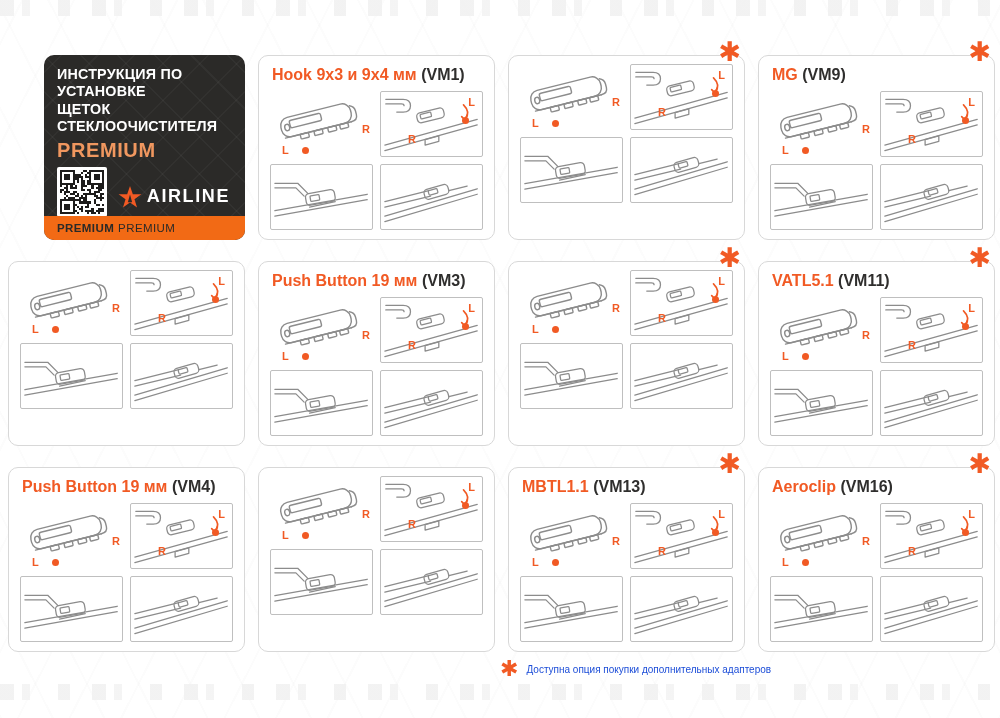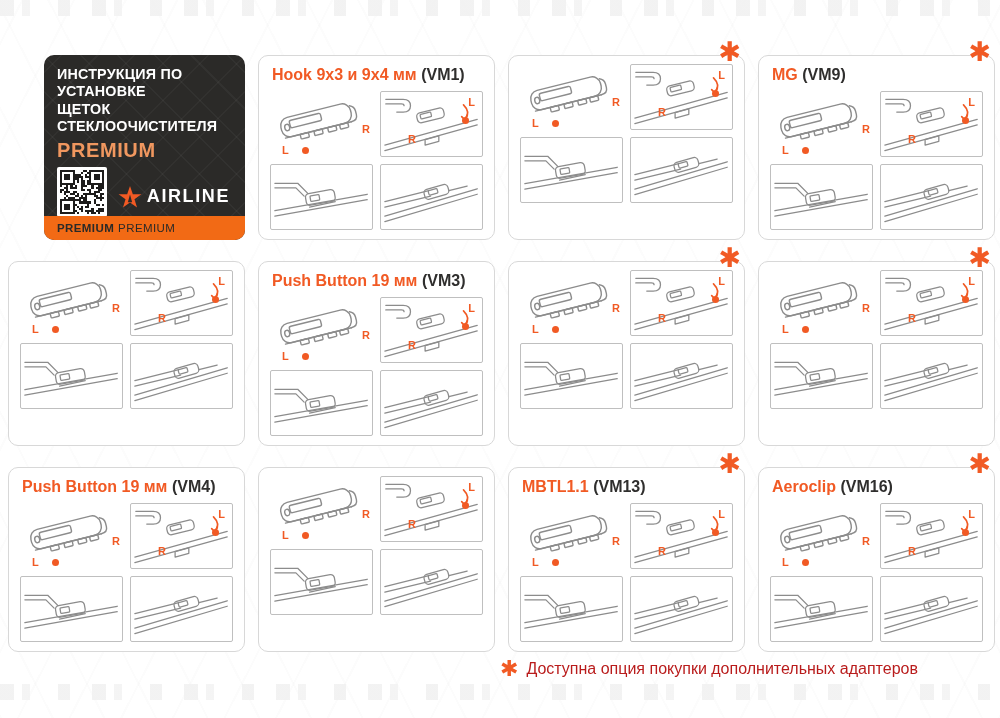--- a/index.html
+++ b/index.html
@@ -84,21 +84,21 @@
   .lbl.l1{left:12px;bottom:1px;}
   .lbl.r2{left:27px;bottom:11px;}
   .lbl.l2{right:7px;top:5px;}
   .dot{position:absolute;width:7px;height:7px;border-radius:50%;background:var(--accent);}
   .dot.d1{left:32px;bottom:3px;}
   .dot.d2{right:13px;top:25px;}
 
   
   .footnote{position:absolute;left:500px;top:658px;display:flex;align-items:center;gap:8px;}
   .fn-ast{color:var(--accent);font-size:22px;font-weight:700;line-height:1;}
-  .fn-text{font-size:16px;color:#b91c1c;}
+  .fn-text{font-size:10px;color:#1d4ed8;}
 </style>
 </head>
 <body>
 
 <div class="wm-strip wm-top"></div>
 <div class="wm-strip wm-bottom"></div>
 
 <div class="grid">
 
   <div class="info-card">
@@ -693,20 +693,24 @@
       <rect x="50" y="26" width="10" height="5" rx="1"></rect>
     </g>
     <path d="M72 28 l20 -5"></path>
   </svg>
         </div>
     </div>
   </div>
 
   <div class="card">
     <span class="card-ast">✱</span>
+    <div class="card-title">
+      <span class="t-name">VATL5.1 </span>
+      <span class="t-code">(VM11)</span>
+    </div>
     <div class="panels">
       <div class="panel plain">
           <svg viewBox="0 0 106 70" fill="none" stroke="#8c8c8c" stroke-width="1.5" stroke-linecap="round" stroke-linejoin="round">
     <g transform="rotate(-14 50 34)">
       <rect x="10" y="20" width="76" height="21" rx="9"></rect>
       <rect x="20" y="24" width="34" height="8" rx="2"></rect>
       <ellipse cx="16.5" cy="30.5" rx="2.6" ry="3.4"></ellipse>
       <path d="M12 41 h72"></path>
       <rect x="28" y="41" width="9" height="5" rx="1"></rect>
       <rect x="43" y="41" width="9" height="5" rx="1"></rect>

